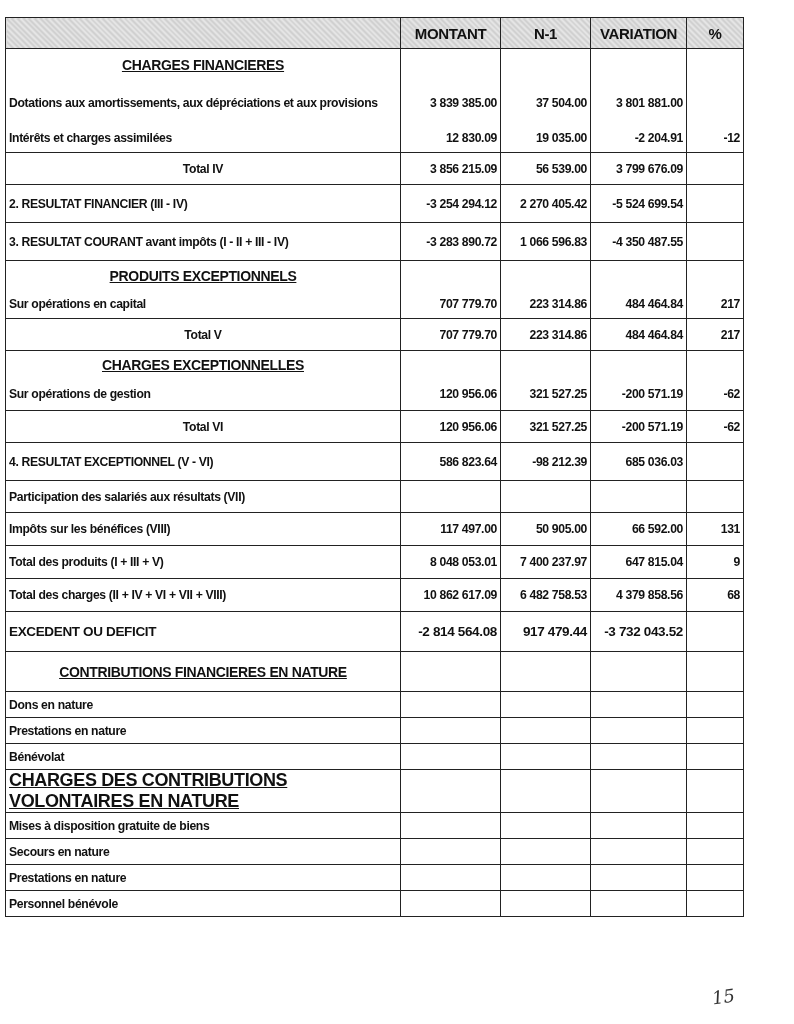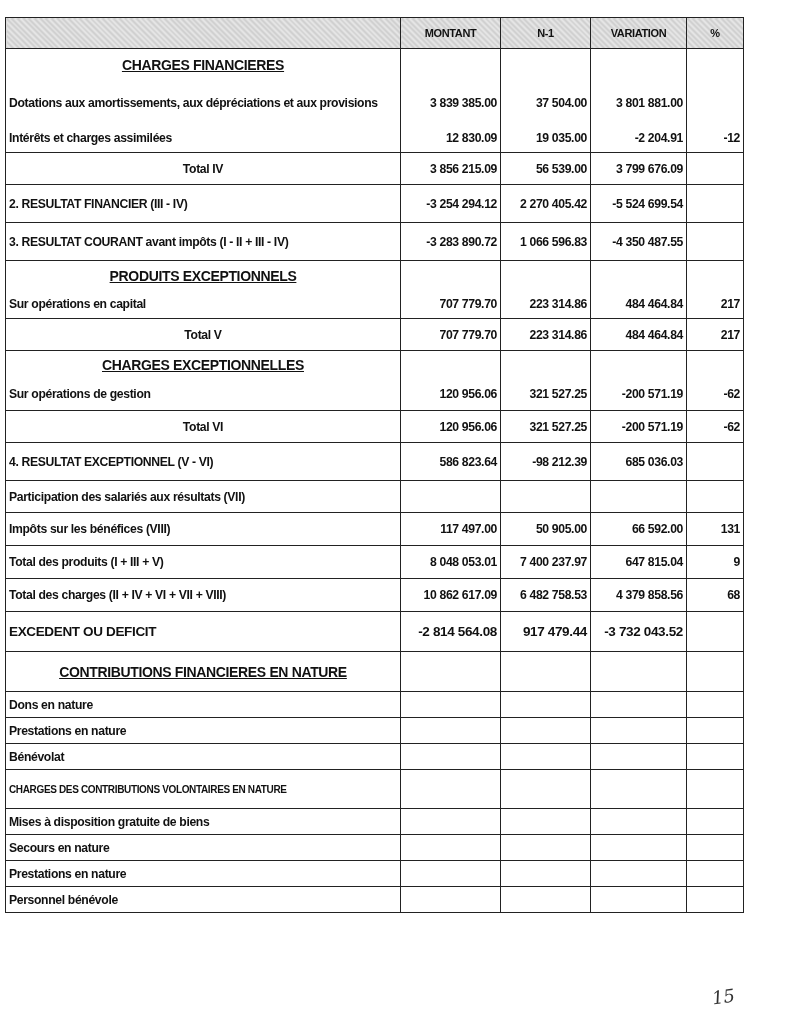--- a/index.html
+++ b/index.html
@@ -7,27 +7,27 @@
          font-family: "Liberation Sans", sans-serif; color: #111; }
   table.fin { position: absolute; left: 5px; top: 17px; width: 738px;
               border-collapse: collapse; table-layout: fixed; font-size: 12.2px; }
   table.fin col.c0 { width: 395px; }
   table.fin col.c1 { width: 100px; }
   table.fin col.c2 { width: 90px; }
   table.fin col.c3 { width: 96px; }
   table.fin col.c4 { width: 57px; }
   table.fin td, table.fin th { border: 1.4px solid #222; padding: 0 3px; vertical-align: middle;
                                font-weight: bold; letter-spacing: -0.35px; }
-  table.fin thead th { height: 30px; text-align: center; font-size: 11px;
+  table.fin thead th { height: 30px; text-align: center; font-size: 15px;
        background: repeating-linear-gradient(45deg, #cfcfcf 0 2px, #e6e6e6 2px 4px); }
   td.num { text-align: right; white-space: nowrap; }
   td.lbl { text-align: left; }
   td.center { text-align: center; }
   .section { text-decoration: underline; font-size: 14px; text-align: center; }
-  .section-left { font-size: 10px; text-align: left; }
+  .section-left { text-decoration: underline; font-size: 18px; text-align: left; }
   .big { font-size: 13.5px; }
   .pagemark { position: absolute; left: 712px; top: 986px; font-family: "DejaVu Serif", serif;
               font-size: 18px; color: #333; font-style: italic; transform: rotate(-8deg); }
 </style>
 </head>
 <body>
 
 <table class="fin">
   <colgroup>
       <col class="c0">

